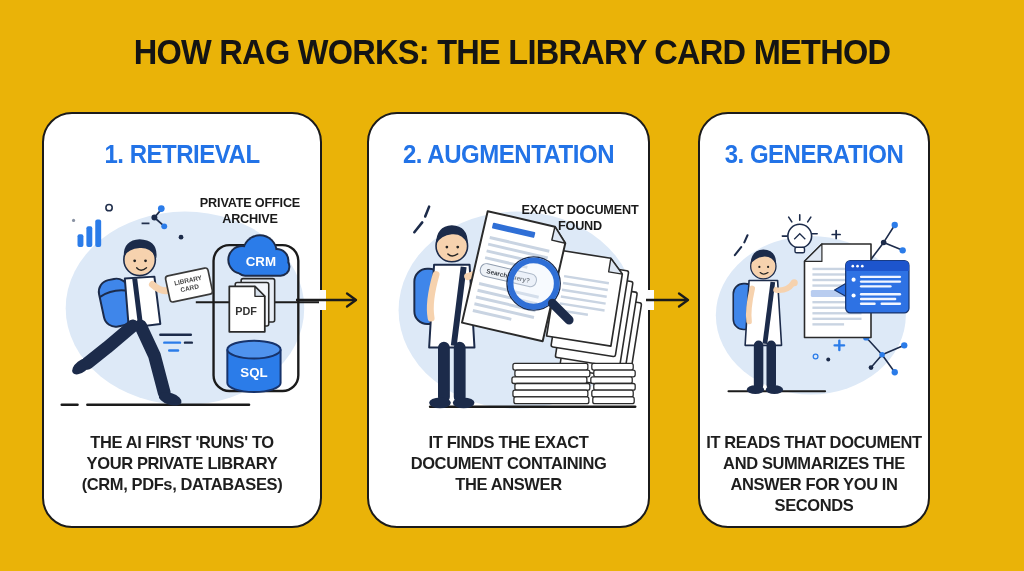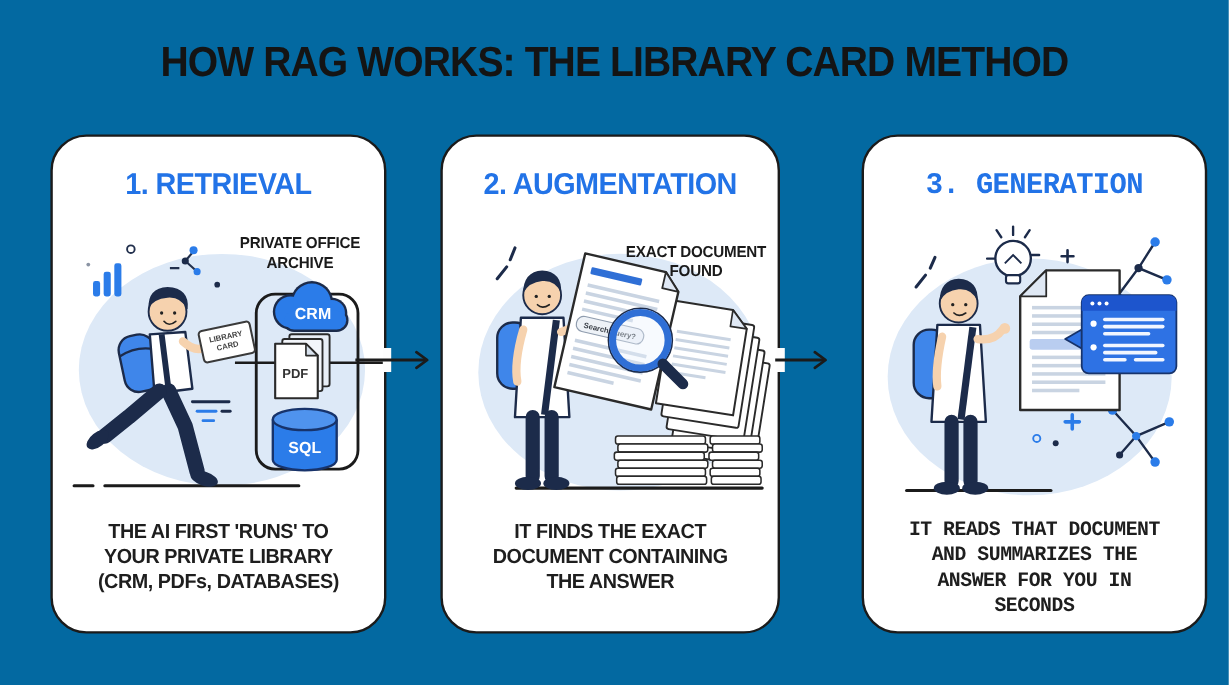--- a/index.html
+++ b/index.html
@@ -1,25 +1,25 @@
 <!DOCTYPE html>
 <html><head>
 <meta charset="utf-8">
 <style>
   * { margin:0; padding:0; box-sizing:border-box; }
   body { font-family:"Liberation Sans", sans-serif; background:#f4f4f4; }
-  .canvas { position:relative; width:1024px; height:571px; background:#0369a1; overflow:hidden; }
+  .canvas { position:relative; width:1024px; height:571px; background:#eab308; overflow:hidden; }
   .title { position:absolute; top:32px; left:0; width:100%; text-align:center;
            font-size:35px; font-weight:800; color:#141414; letter-spacing:-0.8px;
            transform:scaleX(0.93); }
   .panel { position:absolute; top:112px; height:416px; background:#ffffff;
            border:2.5px solid #1b1b1b; border-radius:30px; }
   .panel-1 { left:42px;  width:280px; }
   .panel-2 { left:367px; width:283px; }
-  .panel-3 { left:718px; width:288px;font-family:Liberation Mono, monospace; }
+  .panel-3 { left:698px; width:232px; }
   .art { position:absolute; inset:0; width:100%; height:100%; }
   .heading { position:absolute; top:26px; left:0; width:100%; text-align:center;
              font-size:25px; font-weight:800; color:#2273e7; letter-spacing:-0.5px;
              transform:scaleX(0.96); }
   .illo-label { position:absolute; text-align:center; font-size:13.2px; font-weight:800;
                 color:#1a1a1a; line-height:1.2; letter-spacing:-0.2px; transform:scaleX(0.96); }
   .illo-label.p1 { left:140px; top:81px; width:132px; }
   .illo-label.p2 { left:144px; top:88px; width:134px; }
   .caption { position:absolute; top:318px; left:0; width:100%; text-align:center;
              font-size:17px; font-weight:800; color:#1e1e1e; line-height:21px;

